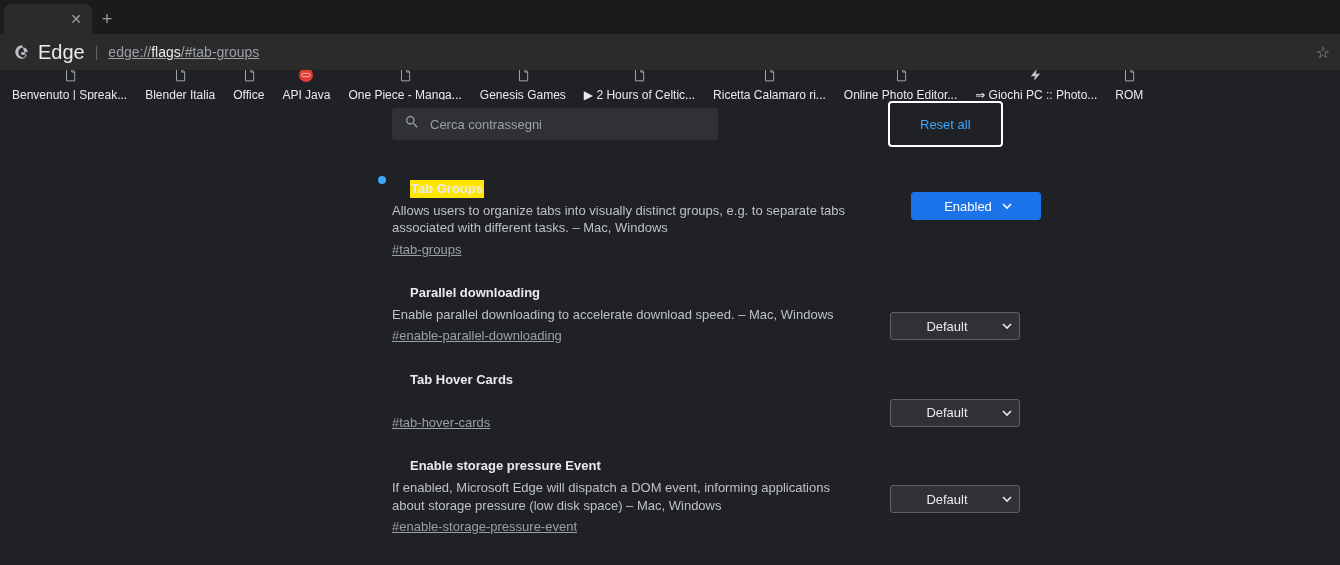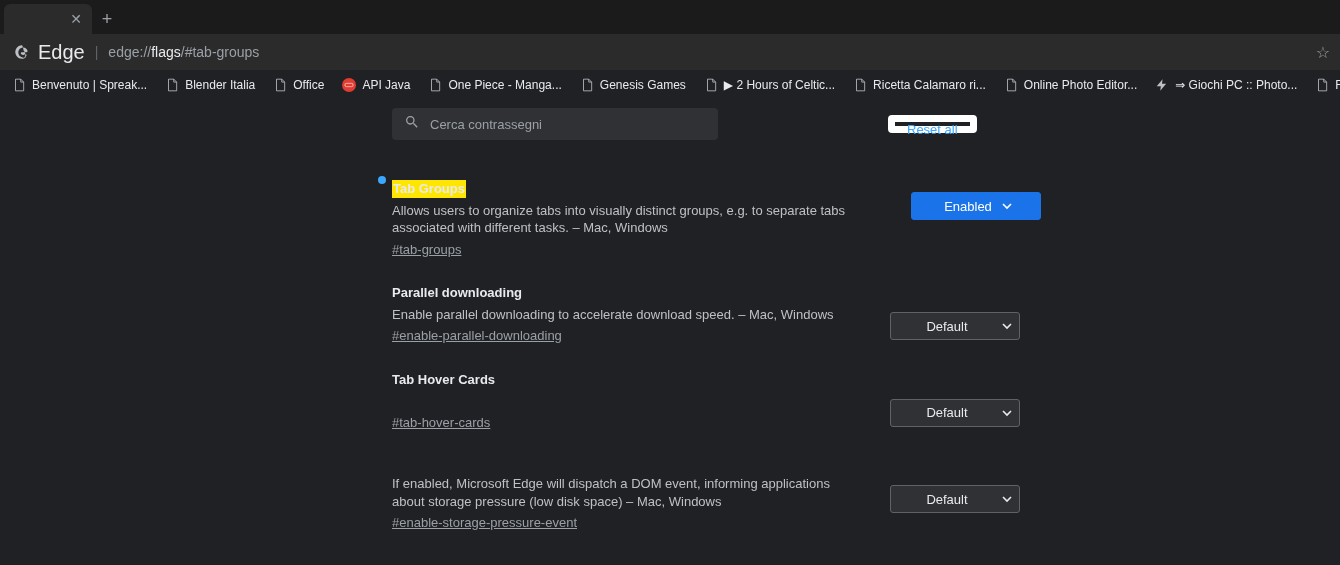--- a/index.html
+++ b/index.html
@@ -8,46 +8,46 @@
   .tabstrip { height: 34px; background: #1b1b1b; display: flex; align-items: flex-end; padding-left: 4px; }
   .tab { height: 30px; width: 88px; background: #2b2b2b; border-top-left-radius: 6px; border-top-right-radius: 6px; position: relative; display: flex; align-items: center; padding: 0 10px; }
   .tab .close { margin-left: auto; color: #9aa0a6; font-size: 14px; cursor: pointer; }
   .newtab { width: 30px; height: 30px; display: flex; align-items: center; justify-content: center; color: #9aa0a6; font-size: 18px; cursor: pointer; }
   
   .addrbar { height: 36px; background: #2b2b2b; display: flex; align-items: center; padding: 0 10px 0 14px; }
   .edge-logo { width: 16px; height: 16px; margin-right: 8px; }
   .edge-logo svg { width: 16px; height: 16px; }
   .brand { font-size: 20px; color: #e8eaed; margin-right: 10px; }
   .sep { color: #5f6368; margin-right: 10px; font-size: 14px; }
-  .url { font-size: 14px; color: #9aa0a6; }
+  .url { font-size: 14px; color: #9aa0a6; text-decoration: underline; }
   .url .strong { color: #e8eaed; }
   .star { margin-left: auto; color: #9aa0a6; font-size: 16px; cursor: pointer; }
   
   .bookbar { height: 30px; background: #202124; display: flex; align-items: center; padding: 0 4px; gap: 2px; font-size: 12px; color: #e8eaed; overflow: hidden; white-space: nowrap; }
-  .bk { display: flex; align-items: center; gap: 6px; padding: 4px 8px; border-radius: 4px; cursor: pointer; }
+  .bk { display: flex; align-items: center; gap: 6px; padding: 4px 8px; border-radius: 4px; cursor: pointer; flex-direction: column; }
   .bk .ficon { width: 14px; height: 14px; display: inline-block; }
   .bk .ficon svg { width: 14px; height: 14px; }
   .ficon.doc svg { fill: none; stroke: #bdc1c6; stroke-width: 1.4; }
   .ficon.oracle { background: #e03c31; border-radius: 7px; display:flex; align-items:center; justify-content:center; }
   .ficon.oracle svg { width:10px; height:6px; stroke:#fff; stroke-width:1.4; fill:none; }
   .ficon.lightning svg { fill:#bdc1c6; }
   
   .content { position: absolute; top: 100px; left: 0; right: 0; bottom: 0; overflow: hidden; }
   .center { width: 628px; margin-left: 392px; position: relative; }
   .toprow { display: flex; align-items: center; gap: 170px; height: 48px; margin-top: 0; }
   .search { width: 326px; height: 32px; background: #303134; border-radius: 4px; display: flex; align-items: center; padding: 0 12px; gap: 10px; }
   .search svg { width: 16px; height: 16px; fill: #9aa0a6; }
   .search input { flex: 1; background: transparent; border: none; outline: none; color: #e8eaed; font-size: 13px; }
   .search input::placeholder { color: #9aa0a6; }
-  .reset { height: 18px; padding: 0 12px; border: 7px solid #ffffff; border-radius: 4px; background: transparent; color: #3ba7ff; font-size: 13px; cursor: pointer; }
+  .reset { height: 46px; padding: 0 30px; border: 2px solid #ffffff; border-radius: 4px; background: transparent; color: #3ba7ff; font-size: 13px; cursor: pointer; }
   
   .flags { margin-top: 24px; }
   .flag { display: flex; align-items: flex-start; padding: 8px 0 18px 0; gap: 18px; position: relative; }
   .flag .info { width: 460px; font-size: 13px; line-height: 1.35; }
-  .flag .title { color: #e8eaed; font-weight: 600; margin-bottom: 4px; display: inline-block; }
+  .flag .title { color: #e8eaed; font-weight: 600; margin-bottom: 4px; display: inline-block; margin-left: 18px; }
   .flag .desc { color: #bdc1c6; }
   .flag .anchor { color: #9aa0a6; text-decoration: underline; display: inline-block; margin-top: 4px; cursor: pointer; }
   .dot { width: 8px; height: 8px; background: #3ba7ff; border-radius: 50%; position: absolute; left: -14px; top: 4px; }
   .highlight { background: #ffe600; color: #000; padding: 0 1px; }
   .selwrap { margin-left: auto; width: 130px; position: relative; margin-top: 28px; }
   .selwrap.first { margin-top: 12px; }
   .sel { width: 130px; height: 28px; border-radius: 3px; font-size: 13px; padding: 0 26px 0 10px; appearance: none; -webkit-appearance: none; cursor: pointer; border: 1px solid #5f6368; background: #303134; color: #e8eaed; text-align: center; }
   .sel.enabled { background: #1a73e8; border-color: #1a73e8; color: #fff; margin-left: 21px; }
   .selwrap .chev { position: absolute; right: 8px; top: 50%; transform: translateY(-50%); pointer-events: none; color: inherit; }
   .selwrap.enabled-wrap .chev { color: #fff; }
@@ -185,20 +185,20 @@
                 <path d="M1 3l4 4 4-4" fill="none" stroke="currentColor" stroke-width="1.6"></path>
               </svg></span></div>
         </div>
         <div class="flag">
           <div class="info"><span class="title">Tab Hover Cards</span><br><br><span class="anchor">#tab-hover-cards</span></div>
           <div class="selwrap default-wrap"><select class="sel "><option selected="">Default</option><option>Enabled</option><option>Disabled</option></select><span class="chev"><svg viewBox="0 0 10 10">
                 <path d="M1 3l4 4 4-4" fill="none" stroke="currentColor" stroke-width="1.6"></path>
               </svg></span></div>
         </div>
         <div class="flag">
-          <div class="info"><br><span class="desc">If enabled, Microsoft Edge will dispatch a DOM event, informing applications about storage pressure (low disk space) – Mac, Windows</span><br><span class="anchor">#enable-storage-pressure-event</span></div>
+          <div class="info"><span class="title">Enable storage pressure Event</span><br><span class="desc">If enabled, Microsoft Edge will dispatch a DOM event, informing applications about storage pressure (low disk space) – Mac, Windows</span><br><span class="anchor">#enable-storage-pressure-event</span></div>
           <div class="selwrap default-wrap"><select class="sel "><option selected="">Default</option><option>Enabled</option><option>Disabled</option></select><span class="chev"><svg viewBox="0 0 10 10">
                 <path d="M1 3l4 4 4-4" fill="none" stroke="currentColor" stroke-width="1.6"></path>
               </svg></span></div>
         </div>
       </div>
   </div>
 </div>
 
 </body></html>

